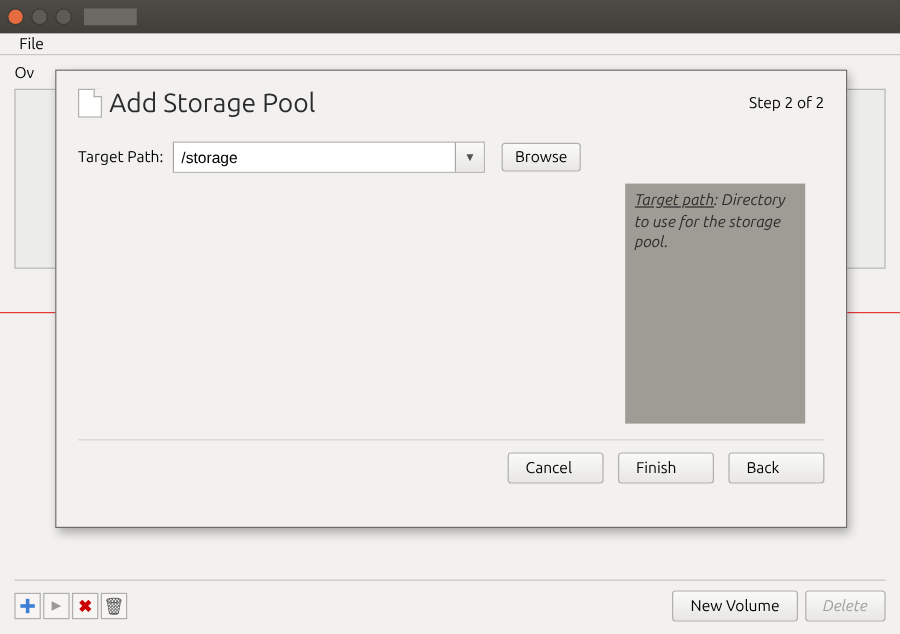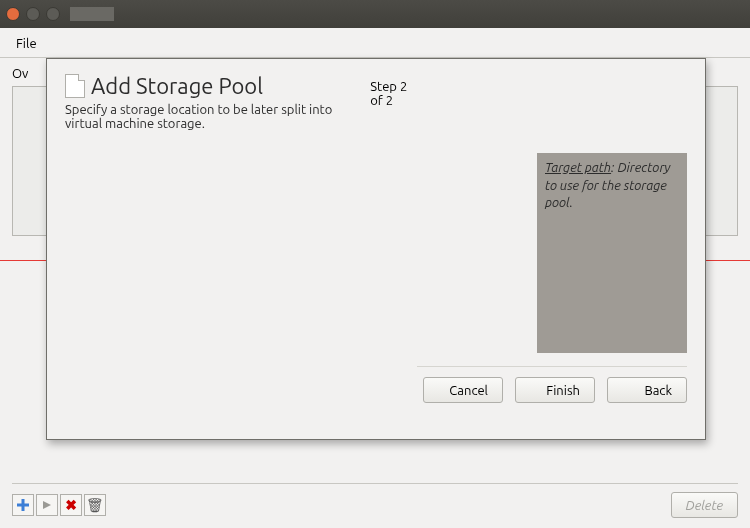--- a/index.html
+++ b/index.html
@@ -6,21 +6,21 @@
 body { font-family: Ubuntu, Arial, sans-serif; font-size: 13px; background: #f2f1f0; width: 750px; height: 528px; overflow: hidden; position: relative; }
 
 .parent-window { width: 750px; height: 528px; background: #f2f1f0; position: relative; }
 .parent-titlebar { height: 28px; background: linear-gradient(to bottom, #4c4b46, #403f3a); display: flex; align-items: center; padding: 0 6px; color: #dfdbd2; font-weight: bold; font-size: 14px; }
 .window-controls { display: flex; gap: 6px; margin-right: 10px; }
 .win-btn { width: 14px; height: 14px; border-radius: 50%; background: #5c5b56; border: 1px solid #3a3934; display: inline-block; }
 .win-btn.close { background: #e56c3e; }
 .titletext { margin-left: 2px; }
 .blurred-segment { width: 44px; height: 14px; background: #6a6964; margin-right: 4px; display: inline-block; }
 
-.menubar { height: 30px; background: #f2f1f0; border-bottom: 1px solid #c8c7c2; display: flex; align-items: center; padding: 0 8px; }
+.menubar { height: 18px; background: #f2f1f0; border-bottom: 1px solid #c8c7c2; display: flex; align-items: center; padding: 0 8px; }
 .menuitem { padding: 3px 8px; cursor: default; }
 
 .body-area { position: relative; height: calc(100% - 54px); padding: 8px 12px; }
 .tab-label { font-size: 13px; margin-bottom: 6px; }
 .inset-frame { border: 1px solid #b8b7b2; background: #ececea; height: 150px; width: 100%; position: relative; }
 .percent-cell { position: absolute; left: 12px; top: 0; width: 40px; height: 26px; border-right: 1px solid #cfcec9; border-bottom: 1px solid #cfcec9; display: flex; align-items: center; justify-content: center; font-size: 12px; background: #ffffff; margin-left: 45px; }
 
 .red-line { position: absolute; left: 0; top: 260px; width: 100%; height: 1px; background: #e53935; z-index: 5; }
 
 .bottom-toolbar { position: absolute; bottom: 10px; left: 12px; right: 12px; display: flex; align-items: center; border-top: 1px solid #c8c7c2; padding-top: 8px; }
@@ -28,41 +28,41 @@
 .icon-btn.add svg { width: 14px; height: 14px; }
 .icon-btn.play { color: #8a8984; }
 .icon-btn.delx { color: #cc0000; font-weight: bold; }
 .icon-btn.trash { color: #555; }
 .spacer { flex: 1; }
 .btn { background: linear-gradient(to bottom, #fafaf8, #e8e7e3); border: 1px solid #b0afaa; border-radius: 3px; padding: 5px 14px; font-size: 13px; cursor: default; margin-left: 6px; }
 .btn.disabled { color: #a0a09c; font-style: italic; }
 
 .dialog { position: absolute; left: 46px; top: 58px; width: 660px; height: 382px; background: #f2f1f0; border: 1px solid #6f6e69; box-shadow: 2px 4px 8px rgba(0,0,0,0.3); z-index: 10; }
 .dlg-titlebar { height: 26px; background: linear-gradient(to bottom, #4c4b46, #403f3a); display: flex; align-items: center; padding: 0 6px; color: #dfdbd2; font-weight: bold; font-size: 13px; }
-.dlg-body { padding: 14px 18px 10px 18px; height: calc(100% - 26px); display: flex; flex-direction: row; border-radius: 32px; }
+.dlg-body { padding: 14px 18px 10px 18px; height: calc(100% - 26px); display: flex; flex-direction: column; border-radius: 32px; }
 .dlg-header-row { display: flex; align-items: flex-start; justify-content: space-between; }
 .dlg-title { font-size: 22px; font-weight: normal; color: #2c2c2c; display: flex; align-items: center; }
 .doc-icon { width: 20px; height: 24px; border: 1px solid #b0afaa; background: #fff; margin-right: 6px; position: relative; }
 .doc-icon::after { content: ""; position: absolute; right: -1px; top: -1px; width: 6px; height: 6px; background: #f2f1f0; border-left: 1px solid #b0afaa; border-bottom: 1px solid #b0afaa; }
 .step-label { font-size: 13px; margin-top: 6px; }
 .dlg-subtitle { font-size: 13px; margin-top: 4px; color: #2c2c2c; }
 
 .form-row { display: flex; align-items: center; margin-top: 20px; gap: 8px; }
 .form-label { font-size: 13px; white-space: nowrap; }
 .combo { flex: 0 0 260px; display: flex; border: 1px solid #a8a7a2; background: #fff; height: 26px; }
 .combo input { flex: 1; border: none; padding: 0 6px; font-size: 13px; outline: none; background: #fff; }
 .combo-btn { width: 24px; border-left: 1px solid #a8a7a2; background: linear-gradient(to bottom, #fafaf8, #e8e7e3); display: flex; align-items: center; justify-content: center; font-size: 10px; color: #555; }
 .browse-btn { padding: 4px 10px; }
 
-.help-panel { width: 150px; height: 200px; background: #9f9b95; color: #2c2c2c; font-style: italic; font-size: 13px; padding: 6px 8px; line-height: 1.35; position: absolute; right: 18px; top: 94px; }
+.help-panel { width: 150px; height: 200px; background: #9f9b95; color: #2c2c2c; font-style: italic; font-size: 13px; padding: 6px 8px; line-height: 1.35; position: absolute; right: 34px; top: 94px; }
 .help-title { text-decoration: underline; font-style: italic; }
 .help-text { font-style: italic; }
 
 .dlg-buttons { margin-top: auto; display: flex; justify-content: flex-end; gap: 6px; border-top: 1px solid #d6d5d0; padding-top: 10px; }
-.dlg-buttons .btn { min-width: 80px; text-align: right; }
+.dlg-buttons .btn { min-width: 80px; text-align: left; }
 
 .watermark { position: absolute; right: 4px; bottom: 28px; text-align: right; font-size: 11px; color: #8aa4c0; z-index: 20; line-height: 1.2; }
 .watermark .cn { font-size: 14px; color: #7796b8; }
 </style>
 </head>
 <body>
 
 <div class="parent-window">
 
   <div class="parent-titlebar">
@@ -99,36 +99,46 @@
           <polygon points="1,1 9,5 1,9" fill="#9a9994"></polygon>
         </svg>
     </div>
     <div class="icon-btn delx">
       <span>✖</span>
     </div>
     <div class="icon-btn trash">
       <span>🗑</span>
     </div>
     <div class="spacer"></div>
+    <div class="btn">New Volume</div>
     <div class="btn disabled">Delete</div>
   </div>
 
   <div class="dialog">
     <div class="dlg-body">
       <div class="dlg-header-row">
         <div>
           <div class="dlg-title">
             <span class="doc-icon"></span>
             <span>Add Storage Pool</span>
           </div>
-          <div class="dlg-subtitle">Specify a storage location to be later split into virtual machine storage.</div>
         </div>
         <div class="step-label">Step 2 of 2</div>
       </div>
 
+      <div class="form-row">
+        <span class="form-label">Target Path:</span>
+        <div class="combo">
+          <input type="text" value="/storage" style="">
+          <div class="combo-btn">
+            <span>▼</span>
+          </div>
+        </div>
+        <div class="btn browse-btn">Browse</div>
+      </div>
 
       <div class="help-panel">
         <span class="help-title">Target path</span><span>: </span>
         <span class="help-text">Directory to use for the storage pool.</span>
       </div>
 
       <div class="dlg-buttons">
         <div class="btn">Cancel</div>
         <div class="btn">Finish</div>
         <div class="btn">Back</div>

